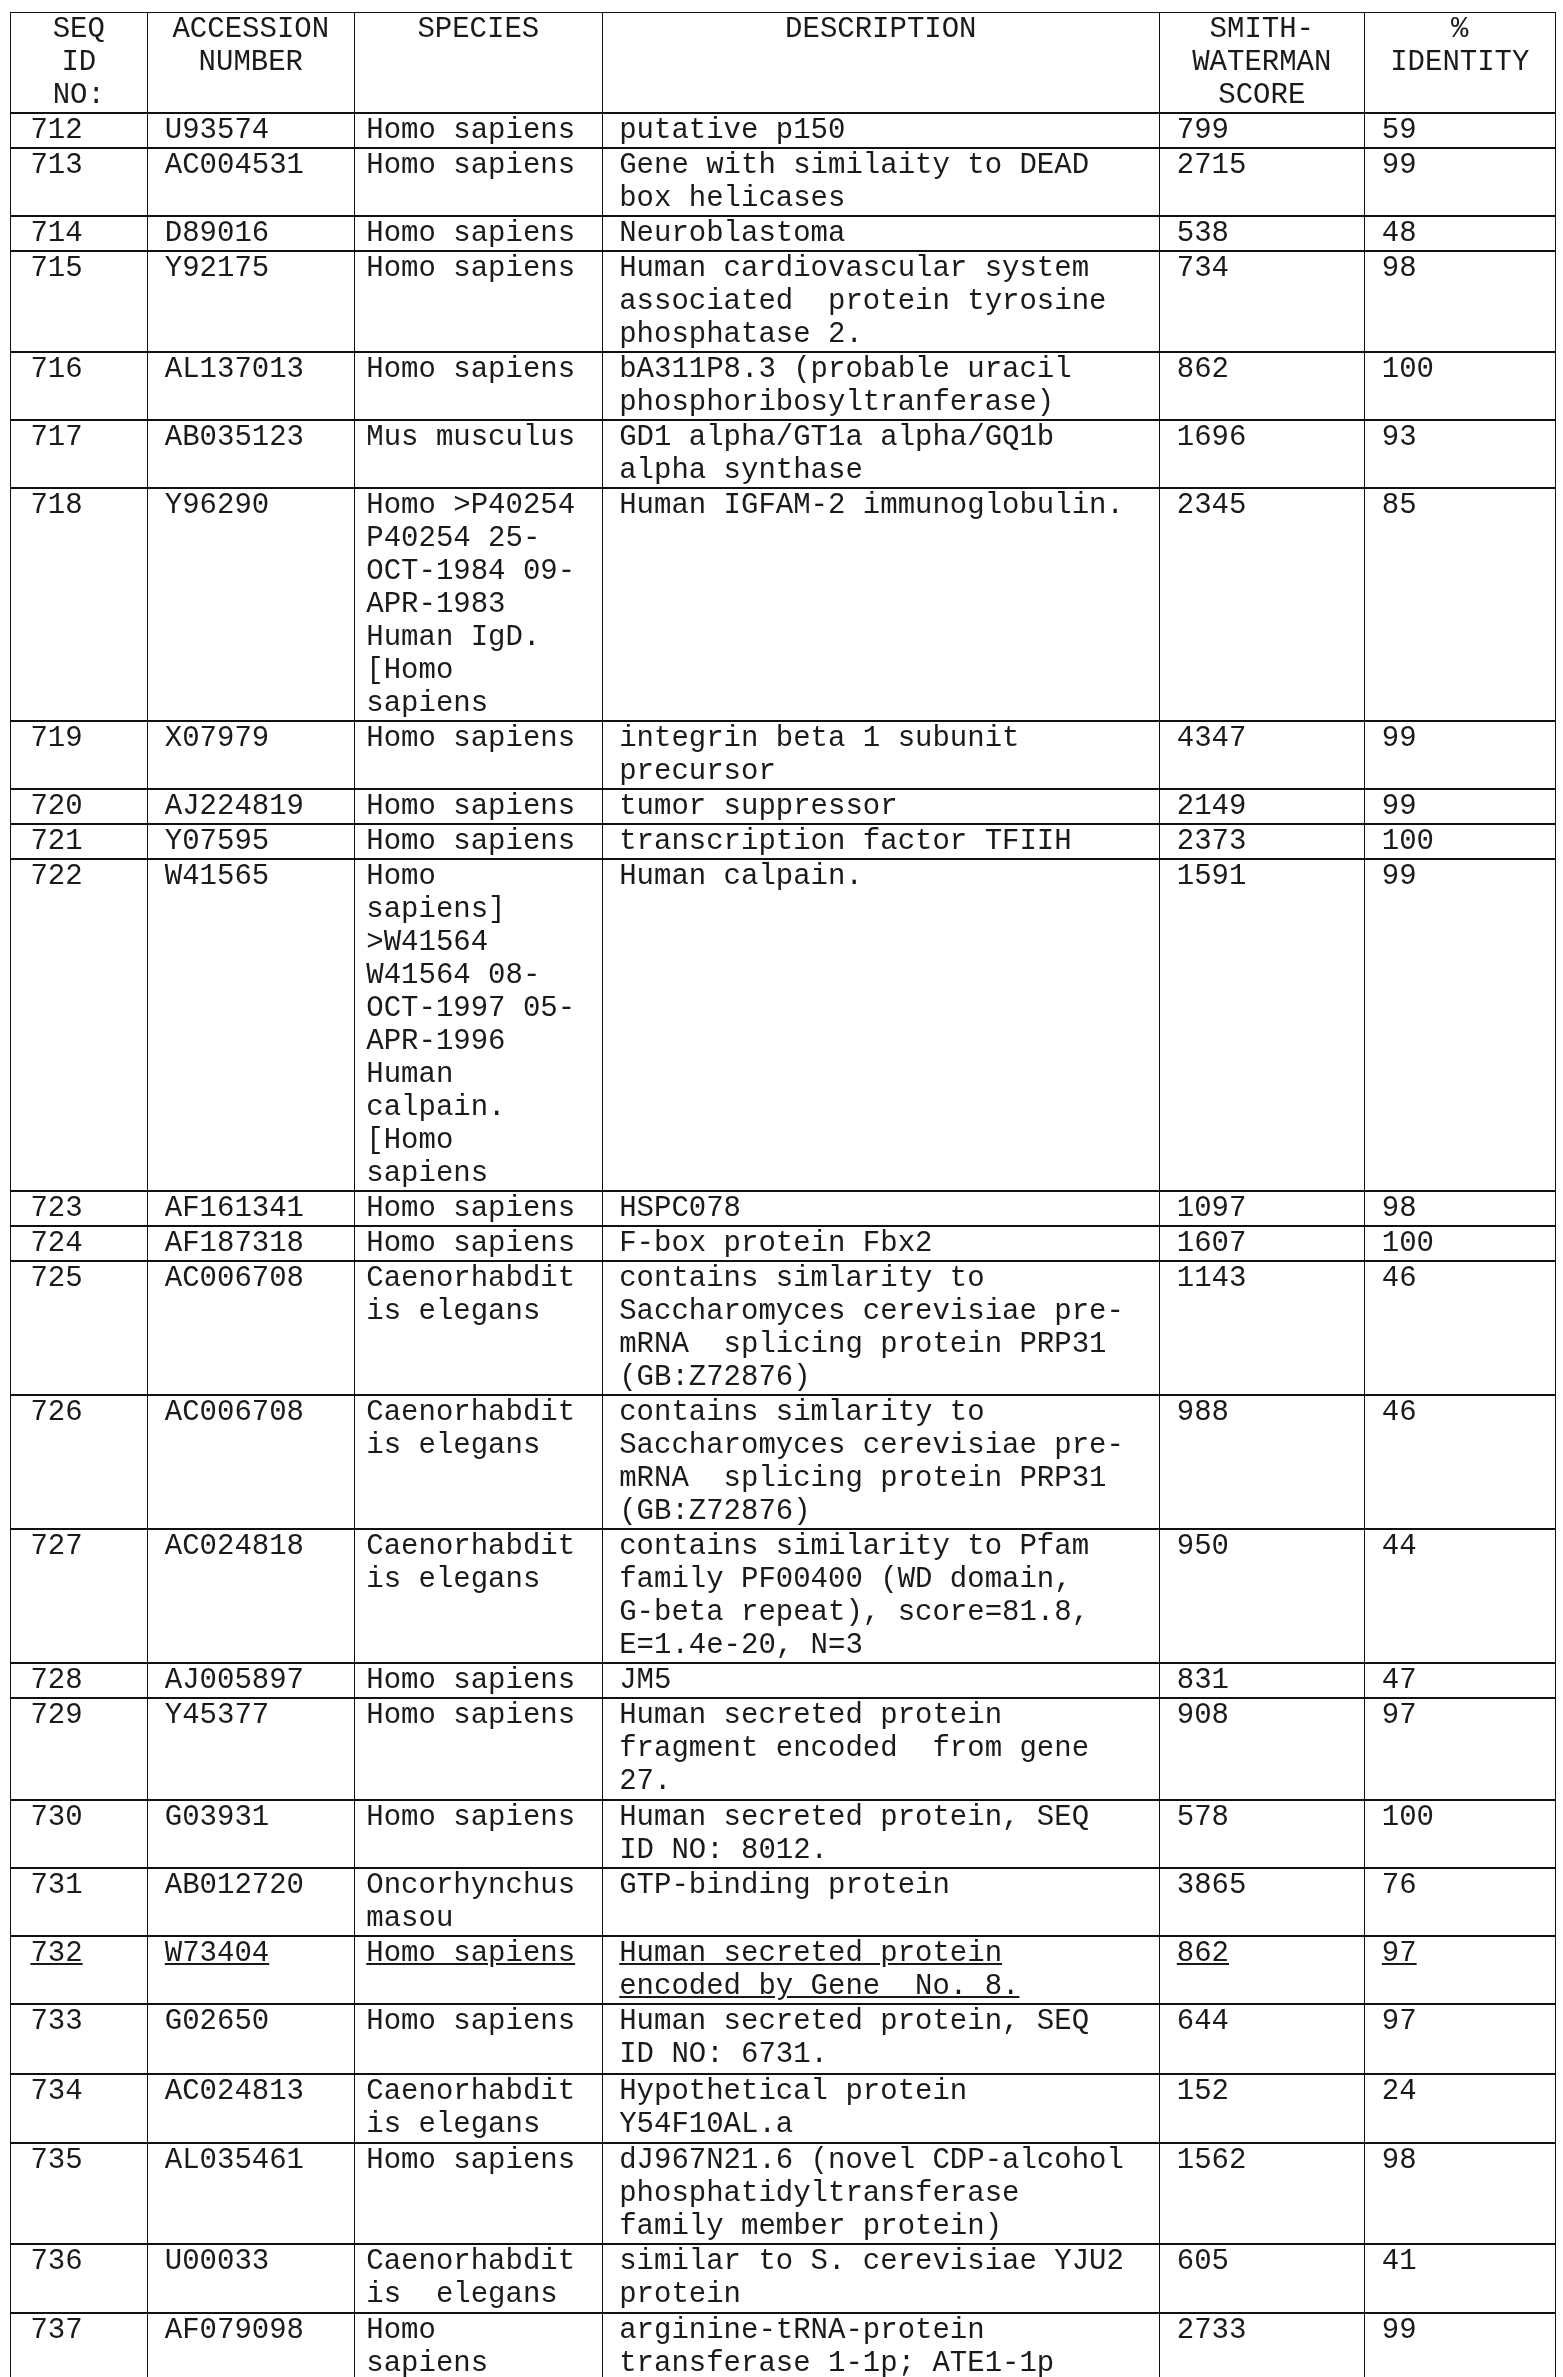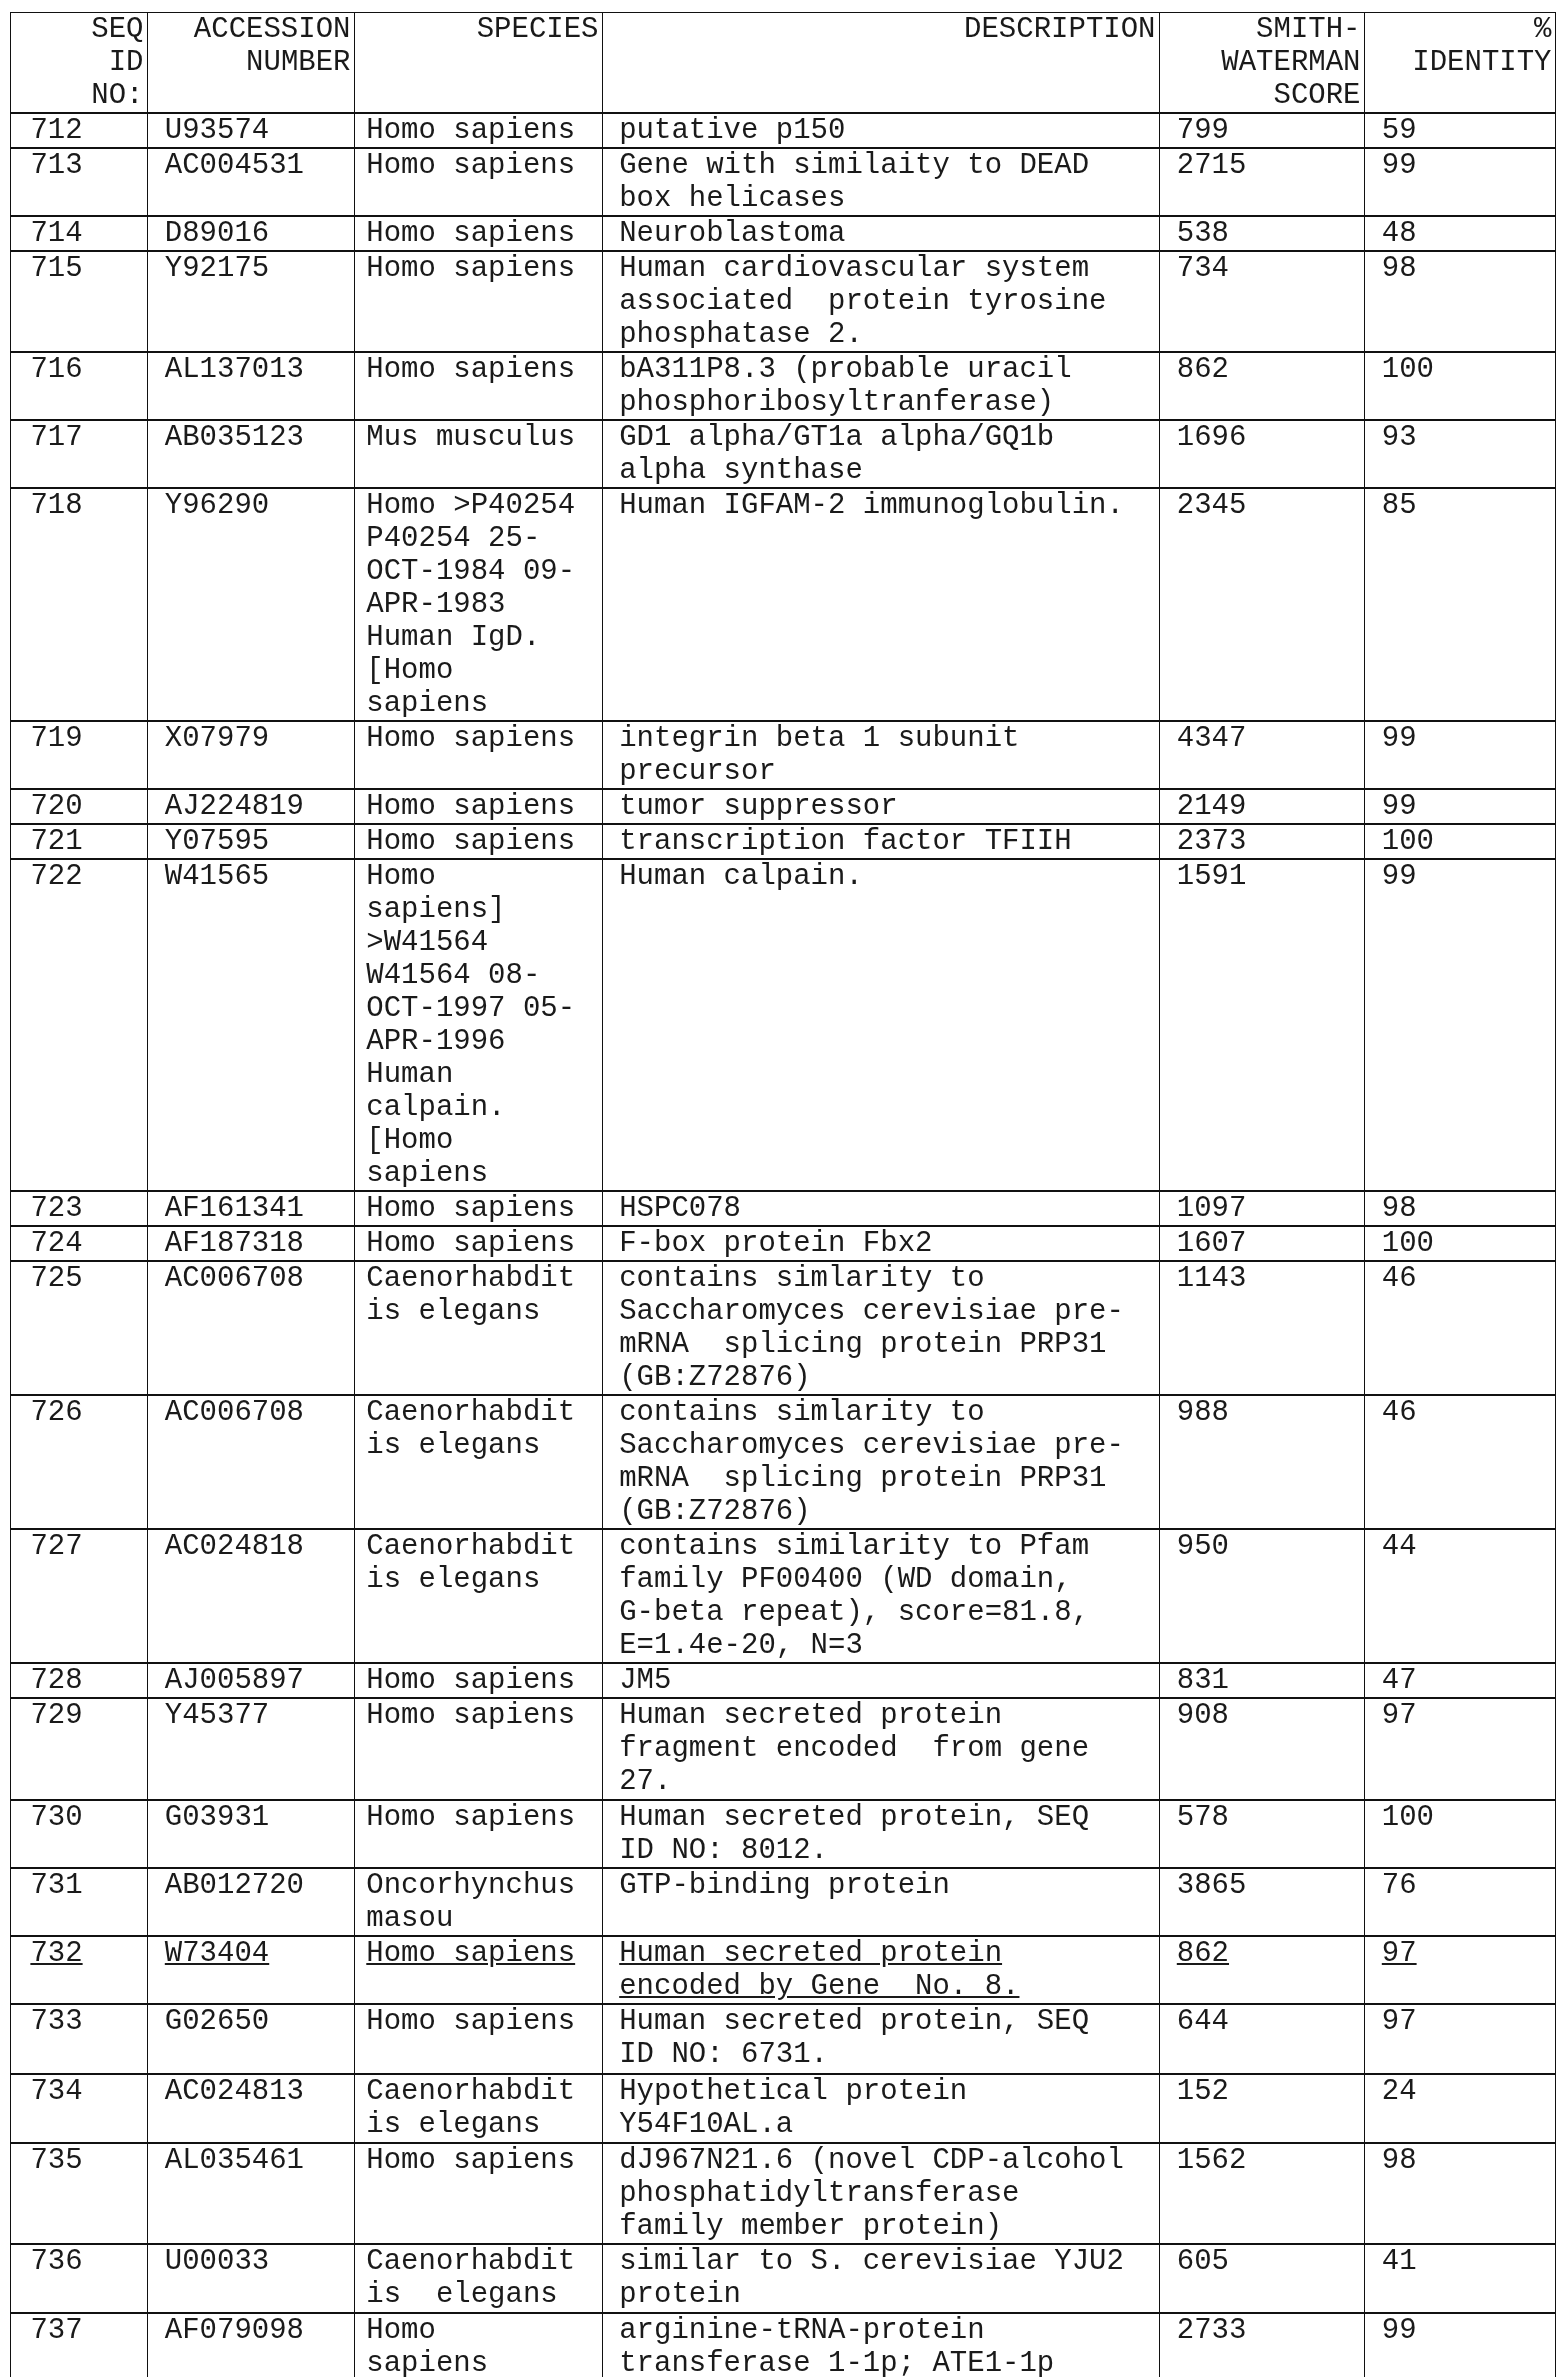--- a/index.html
+++ b/index.html
@@ -28,21 +28,21 @@
     vertical-align: top;
     font-size: 29px;
     line-height: 33px;
     padding: 0 4.9px 0 17px;
     font-weight: normal;
     white-space: pre-wrap;
     word-break: normal;
     overflow: hidden;
   }
   .table th {
-    text-align: right;
+    text-align: center;
     padding: 0 3.3px;
     border-bottom-width: 2.5px;
   }
   .table td {
     border-top-width: 2.5px;
   }
   .table td.c1 { padding-left: 19.6px; }
   .table td.c3 { padding-left: 11.5px; padding-right: 1.6px; }
   .table td.c4 { padding-left: 16.4px; }
   .cell-line { display: block; }

